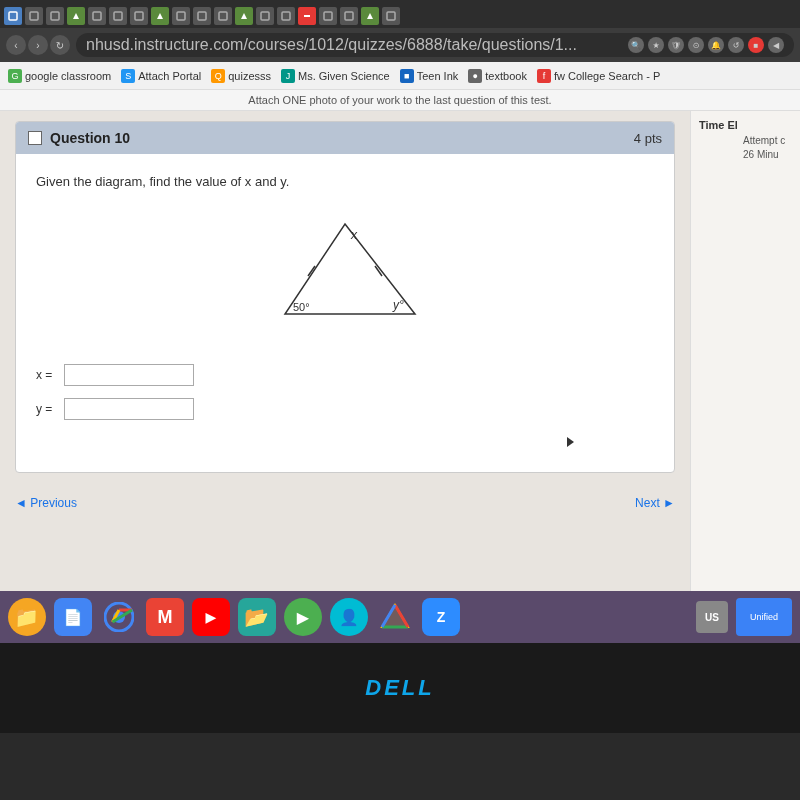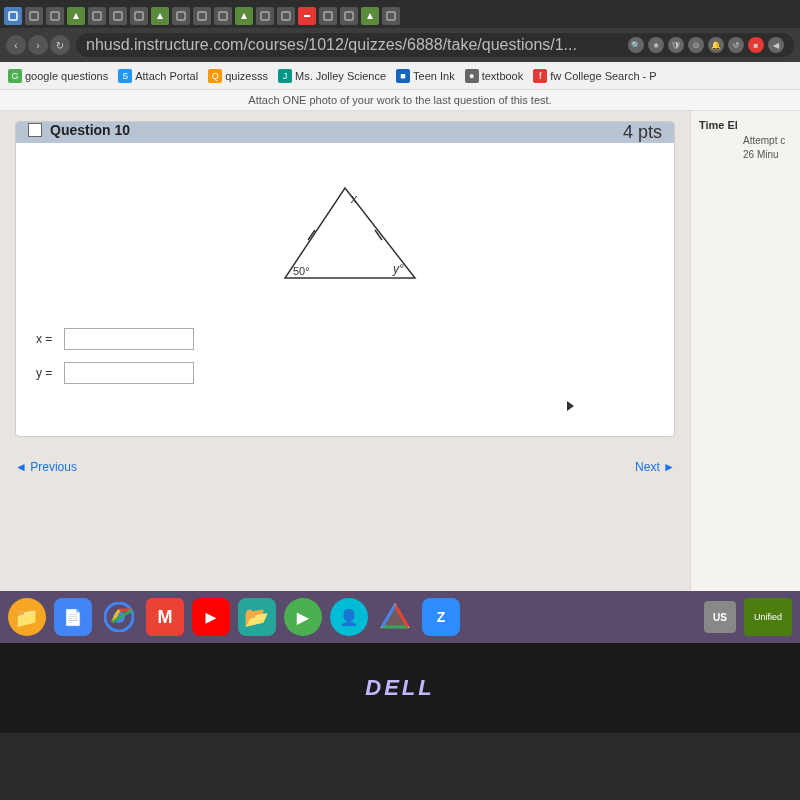--- a/index.html
+++ b/index.html
@@ -206,45 +206,45 @@
     .question-card {
       background: white;
       border: 1px solid #ccc;
       border-radius: 4px;
       overflow: hidden;
       margin-bottom: 15px;
     }
 
     .question-header {
       background: #b8c4d4;
-      padding: 0 12px;
+      padding: 8px 12px;
       display: flex;
       justify-content: space-between;
-      align-items: flex-start;
+      align-items: flex-end;
     }
 
     .question-title {
       font-weight: bold;
       font-size: 14px;
       color: #222;
       display: flex;
       align-items: center;
       gap: 8px;
     }
 
     .question-checkbox {
       width: 14px;
       height: 14px;
       border: 1px solid #666;
       background: white;
     }
 
     .question-pts {
       color: #333;
-      font-size: 18px;
+      font-size: 13px;
     }
 
     .question-body {
       padding: 20px;
     }
 
     .question-text {
       font-size: 13px;
       color: #333;
       margin-bottom: 20px;
@@ -325,21 +325,21 @@
       background: #1a1a1a;
       width: 100%;
       height: 90px;
       display: flex;
       flex-direction: column;
       align-items: center;
       justify-content: center;
     }
 
     .dell-logo {
-      color: #c4b5fd;
+      color: #0ea5e9;
       font-size: 22px;
       font-weight: bold;
       letter-spacing: 3px;
       font-style: italic;
     }
 
     .taskbar-icon-wrapper {
       position: relative;
     }
   </style>
@@ -465,33 +465,33 @@
         <div class="addr-icon">↺</div>
         <div class="addr-icon" style="background:#e53935;">■</div>
         <div class="addr-icon">◀</div>
       </div>
     </div>
   </div>
 
   <div class="bookmarks-bar">
     <div class="bookmark-item">
       <div class="bookmark-icon bk-green">G</div>
-      <span>google questions</span>
+      <span>google classroom</span>
     </div>
     <div class="bookmark-item">
       <div class="bookmark-icon bk-blue">S</div>
       <span>Attach Portal</span>
     </div>
     <div class="bookmark-item">
       <div class="bookmark-icon bk-orange">Q</div>
       <span>quizesss</span>
     </div>
     <div class="bookmark-item">
       <div class="bookmark-icon bk-teal">J</div>
-      <span>Ms. Jolley Science</span>
+      <span>Ms. Given Science</span>
     </div>
     <div class="bookmark-item">
       <div class="bookmark-icon bk-darkblue">■</div>
       <span>Teen Ink</span>
     </div>
     <div class="bookmark-item">
       <div class="bookmark-icon bk-gray">●</div>
       <span>textbook</span>
     </div>
     <div class="bookmark-item">
@@ -512,20 +512,21 @@
     <div class="question-card">
       <div class="question-header">
         <div class="question-title">
           <div class="question-checkbox"></div>
           <span>Question 10</span>
         </div>
         <span class="question-pts">4 pts</span>
       </div>
 
       <div class="question-body">
+        <p class="question-text">Given the diagram, find the value of x and y.</p>
 
         <div class="diagram-container">
           <svg width="180" height="130" viewBox="0 0 180 130">
 
             <polygon points="90,15 160,105 30,105" fill="none" stroke="#333" stroke-width="1.5"></polygon>
 
             <line x1="53" y1="67" x2="60" y2="57" stroke="#333" stroke-width="1.5"></line>
 
             <line x1="120" y1="57" x2="127" y2="67" stroke="#333" stroke-width="1.5"></line>
 
@@ -625,19 +626,19 @@
     <div class="taskbar-icon" style="background:#2d8cff; color:white; font-size:14px; font-weight:bold; border-radius:8px;">Z</div>
   </div>
 
   <div class="taskbar-spacer"></div>
 
   <div class="taskbar-icon-wrapper">
     <div class="taskbar-icon" style="background:#888; color:white; font-size:10px; font-weight:bold; border-radius:4px; width:32px; height:32px;">US</div>
   </div>
 
   <div class="taskbar-icon-wrapper" style="position:relative;">
-    <div class="taskbar-icon" style="background:#4d7c0f; border-radius:4px; width:48px; height:38px; font-size:9px; color:white; display:flex; align-items:center; justify-content:center;">Unified</div>
+    <div class="taskbar-icon" style="background:#3b82f6; border-radius:4px; width:56px; height:38px; font-size:9px; color:white; display:flex; align-items:center; justify-content:center;">Unified</div>
   </div>
 </div>
 
 <div class="laptop-bottom">
   <div class="dell-logo">DELL</div>
 </div>
 
 </body></html>

